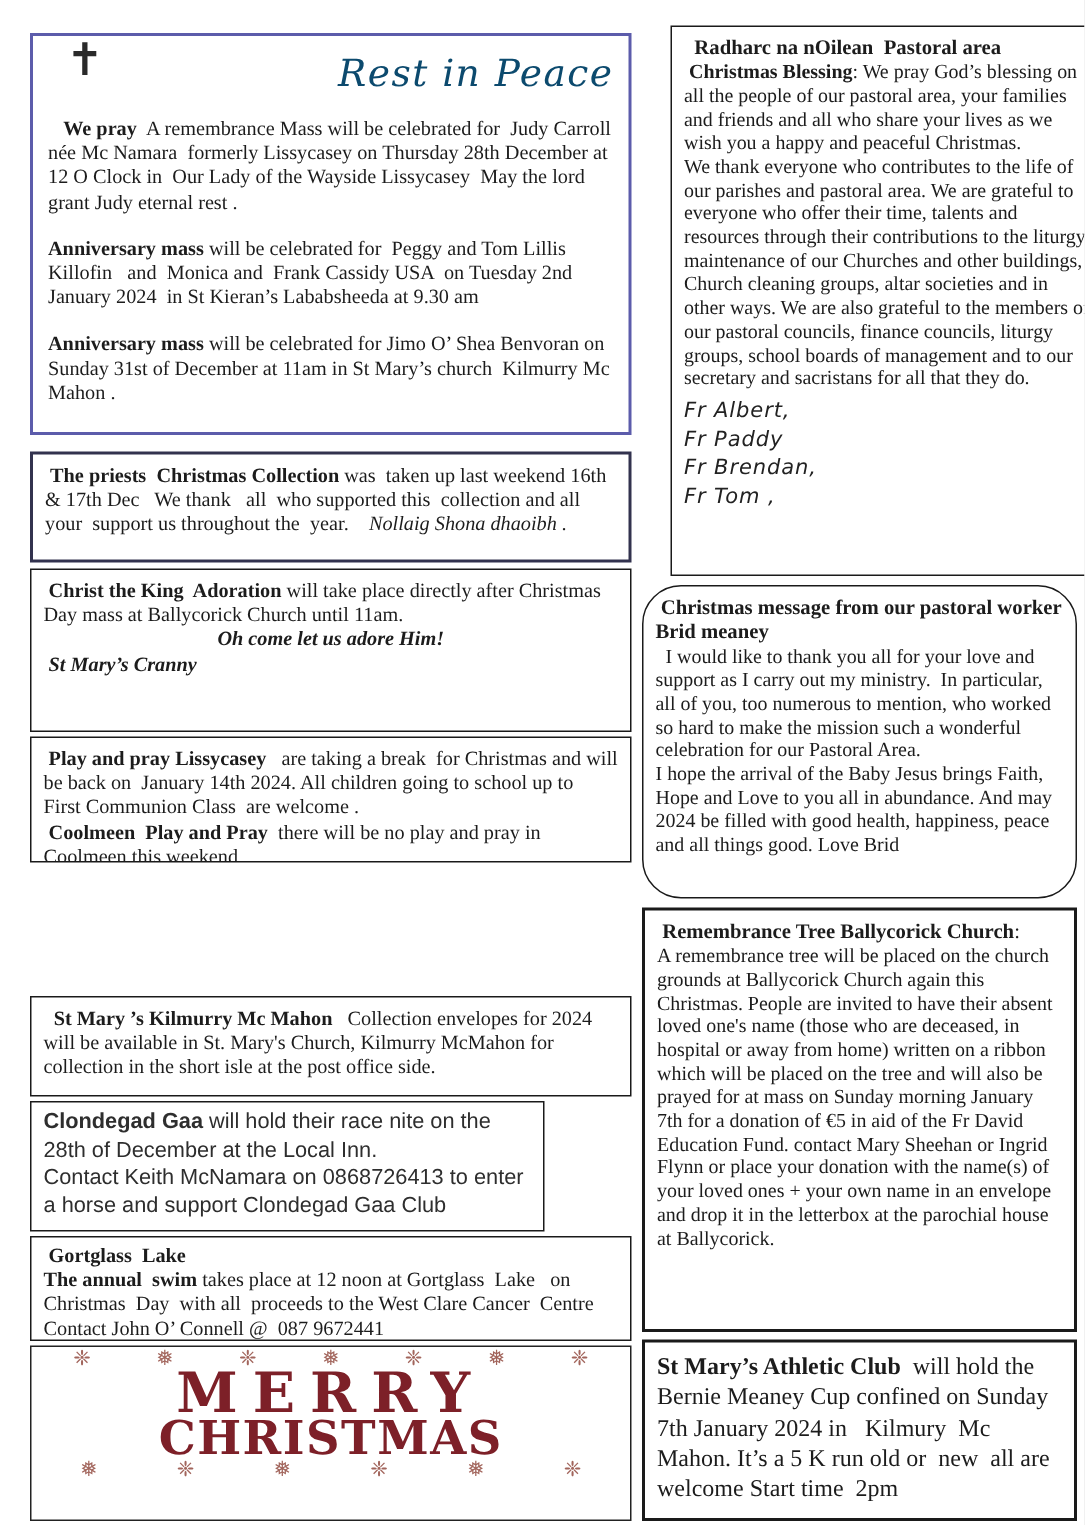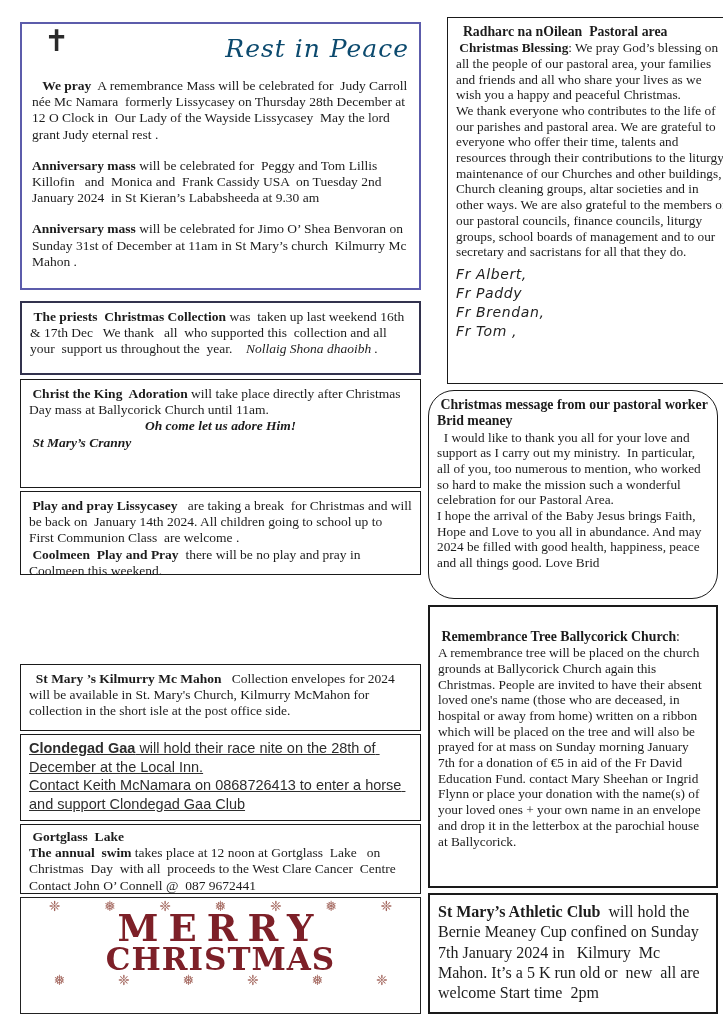--- a/index.html
+++ b/index.html
@@ -28,38 +28,38 @@
     text-align:right; font-family:"DejaVu Serif", serif; font-weight:normal; font-style:italic;
     font-size:25px; letter-spacing:1px; margin:6px 0 14px 0; color:#0c4a6e;
   }
   #priests { left:20px; top:301px; width:401px; height:74px; border:2px solid #32324e; padding-top:6px; }
   #ctk { left:20px; top:379px; width:401px; height:109px; padding-top:6px; }
   .maroon { color:#9c3a26;margin-top:48px; }
   #pap { left:20px; top:491px; width:401px; height:84px; padding-top:6px; }
   #ebc { left:20px; top:579px; width:401px; height:82px; border-color:#3a3a3a; padding-top:4px; }
   .redlink { color:#d32a2a; text-decoration:underline; }
   #kme { left:20px; top:664px; width:401px; height:67px; padding-top:6px; }
-  #cg  { left:20px; top:734px; width:401px; height:87px; font-family:"Liberation Sans", sans-serif; color:#2e2e2e;text-decoration:underline; }
+  #cg  { left:20px; top:734px; width:343px; height:87px; font-family:"Liberation Sans", sans-serif; color:#2e2e2e; }
   #cg p { font-size:14.5px; line-height:1.28; }
   #gl  { left:20px; top:824px; width:401px; height:70px; padding-top:4px; }
   #mc  { left:20px; top:897px; width:401px; height:117px; border-color:#222; padding:2px 6px; }
   .flake-row { display:flex; justify-content:space-around; color:#a2655c; font-size:14px; line-height:1; }
   .flake-row span { display:inline-block; }
   #mc-words { text-align:center; color:#7d2028; font-family:"DejaVu Serif", serif; font-weight:bold; margin-top:-2px; }
   #mc-word1 { font-size:37px; line-height:0.9; letter-spacing:10px; }
   #mc-word2 { font-size:31px; line-height:0.92; letter-spacing:1px; }
 
   
   #rnb { left:428px; top:17px; width:290px; height:367px; padding-top:6px;margin-left:19px; }
   .rtitle { font-weight:bold; font-size:13.8px; line-height:1.18; white-space:pre-wrap; }
   .sigs { margin-top:5px; font-family:"DejaVu Sans", sans-serif; font-style:italic;
           font-size:14px; letter-spacing:0.6px; line-height:1.35; color:#222; }
   .sigs div { white-space:pre-wrap; }
   #brid { left:428px; top:390px; width:290px; height:209px; padding-top:6px;border-radius:26px; }
-  #rt   { left:428px; top:605px; width:290px; height:283px; border-width:2px; padding-top:22px; }
+  #rt   { left:428px; top:605px; width:290px; height:283px; border-width:2px; padding-top:6px; }
   #ac   { left:428px; top:893px; width:290px; height:121px; border-width:2px; padding-top:7px; }
   #ac p { font-size:16px; line-height:1.27; }
 </style>
 </head>
 <body>
 
 <div id="page">
 
   <div class="box lbody" id="rip">
     <div id="rip-cross">✝</div>

